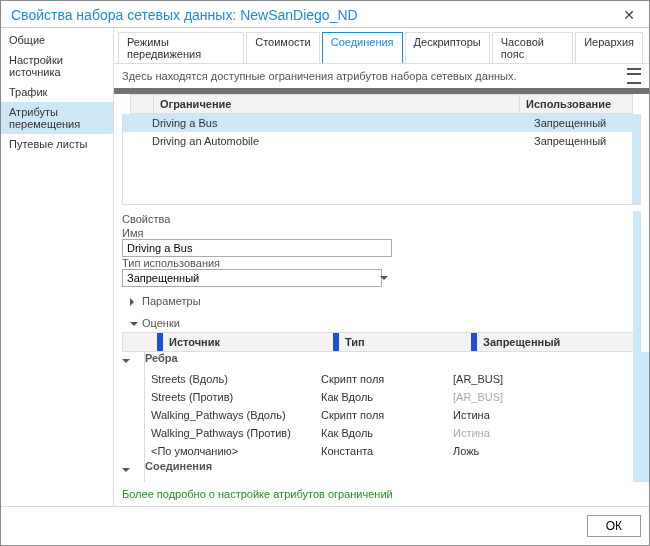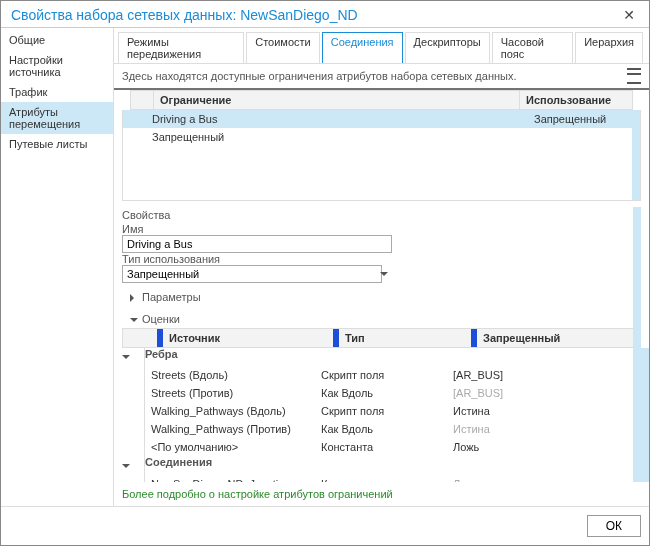--- a/index.html
+++ b/index.html
@@ -8,21 +8,21 @@
 .titlebar .title{color:#1a8cd8;font-size:14px;font-weight:400;flex:1}
 .titlebar .close{font-size:14px;color:#444;cursor:pointer;padding:0 4px}
 .body{flex:1;display:flex;min-height:0}
 .sidebar{width:112px;border-right:1px solid #ddd;padding-top:2px}
 .sidebar-item{padding:4px 8px;cursor:pointer}
 .sidebar-item.active{background:#cce8f6}
 .main{flex:1;display:flex;flex-direction:column;min-height:0}
 .tabs{display:flex;border-bottom:1px solid #ddd;padding:4px 4px 0 4px}
 .tab{padding:3px 8px;border:1px solid #ddd;border-bottom:none;margin-right:2px;cursor:pointer;background:#fff}
 .tab.active{border-color:#1a8cd8;color:#1a8cd8}
-.hint-row{display:flex;align-items:center;padding:4px 8px;border-bottom:2px solid #737373}
+.hint-row{display:flex;align-items:center;padding:4px 8px;border-bottom:6px solid #737373}
 .hint-row .txt{flex:1;color:#555}
 .hamburger{display:inline-block;width:14px;height:12px;border-top:2px solid #555;border-bottom:2px solid #555;position:relative;margin-left:6px}
 .hamburger:before{content:"";position:absolute;top:3px;left:0;right:0;border-top:2px solid #555}
 .grid-head{display:flex;background:#f3f3f3;border:1px solid #ddd;margin:0 16px}
 .grid-head .h1{width:22px;border-right:1px solid #ddd}
 .grid-head .h2{flex:1;padding:3px 6px;font-weight:600;border-right:1px solid #ddd}
 .grid-head .h3{width:100px;padding:3px 6px;font-weight:600}
 .grid-body{flex:0 0 90px;margin:0 8px;border:1px solid #ddd;border-top:none;overflow:auto;position:relative}
 .grid-body::-webkit-scrollbar{width:14px}
 .row{display:flex}
@@ -97,20 +97,21 @@
       </div>
       <div class="grid-body scrollable" id="gridbody">
         <div class="scroll-edge"></div>
       <div class="row sel">
             <div class="c1"></div>
             <div class="c2">Driving a Bus</div>
             <div class="c3">Запрещенный</div>
           </div>
           <div class="row">
             <div class="c1"></div>
+            <div class="c2">Driving an Automobile</div>
             <div class="c3">Запрещенный</div>
           </div>
         </div>
 
       <div class="propbox scrollable">
         <div class="grouptitle">Свойства</div>
         <div class="fieldlabel">Имя</div>
         <input class="txt-input" value="Driving a Bus" style="">
         <div class="fieldlabel">Тип использования</div>
         <div class="select-wrap">

